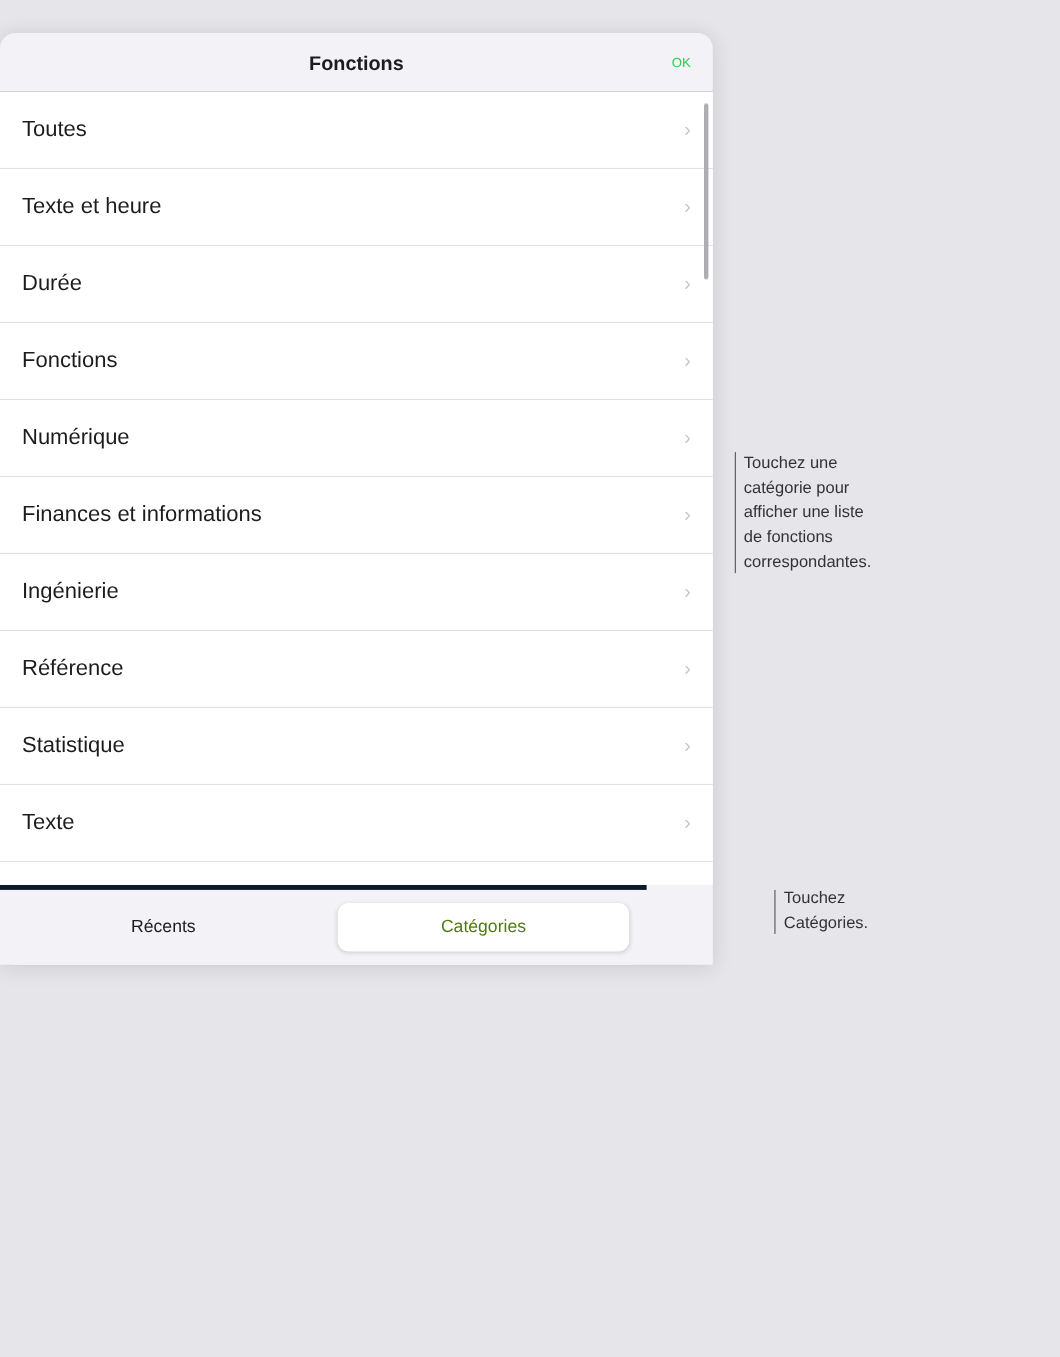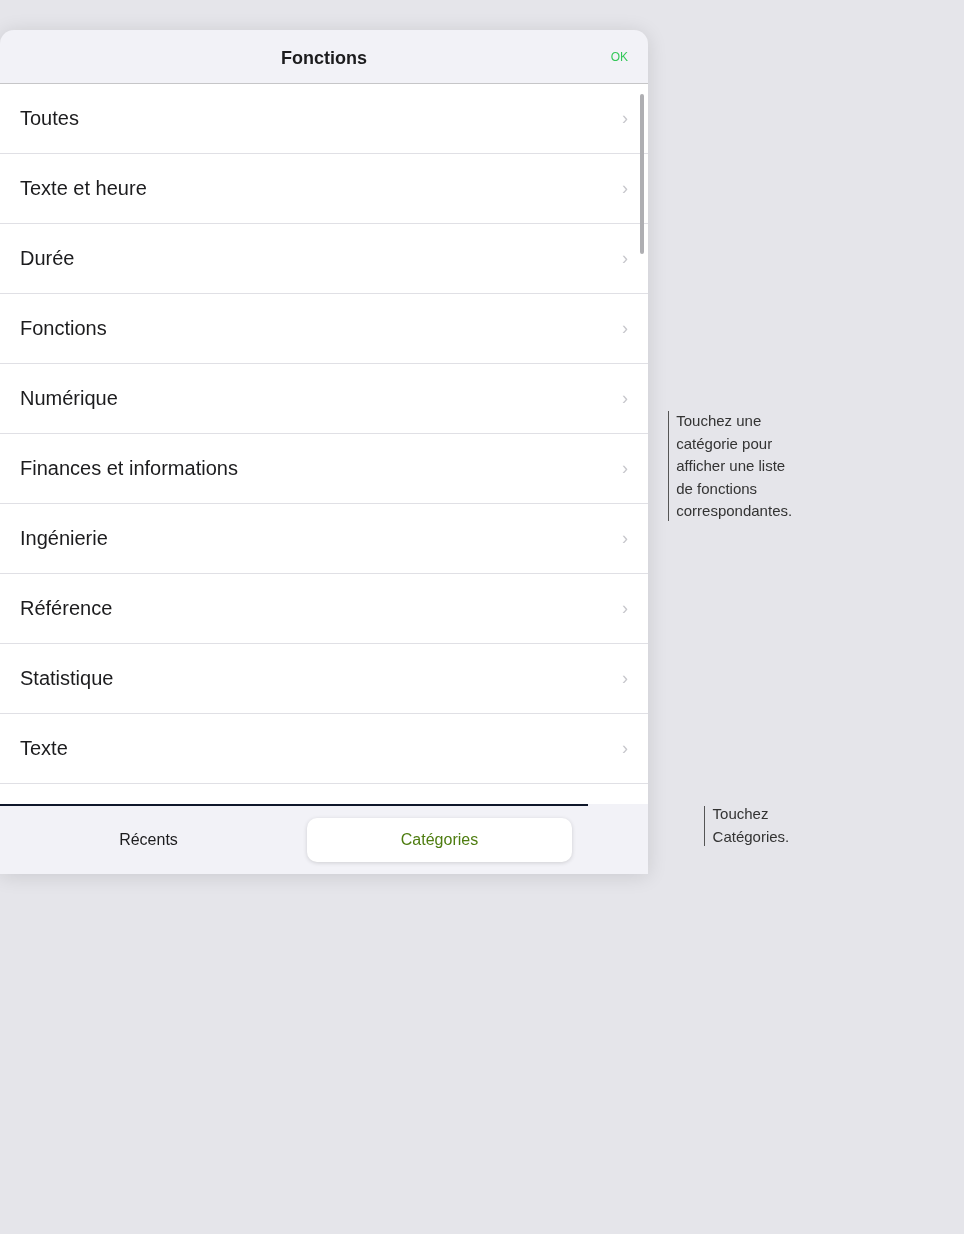--- a/index.html
+++ b/index.html
@@ -130,21 +130,21 @@
 
     .chevron-icon {
       color: #c7c7cc;
       font-size: 18px;
       font-weight: 300;
     }
 
     .bottom-tabs {
       width: 588px;
       background: #f2f2f7;
-      border-top: 2px solid #0f172a;
+      border-top: 5px solid #0f172a;
       padding: 12px 16px;
       display: flex;
       gap: 26px;
       border-radius: 0 0 14px 14px;
       margin-top: 0;
     }
 
     .tab-button {
       flex: 1;
       height: 44px;

